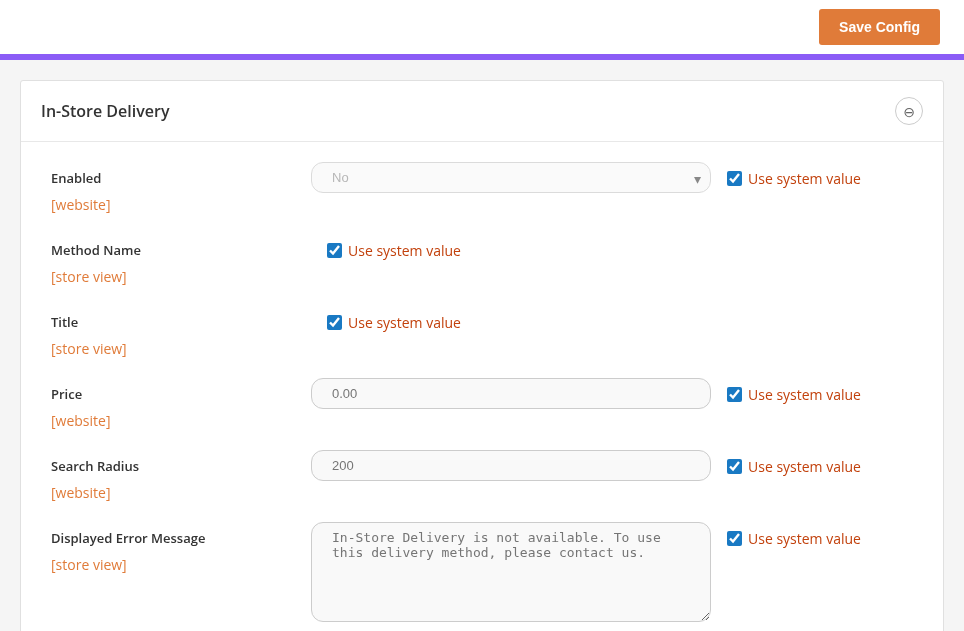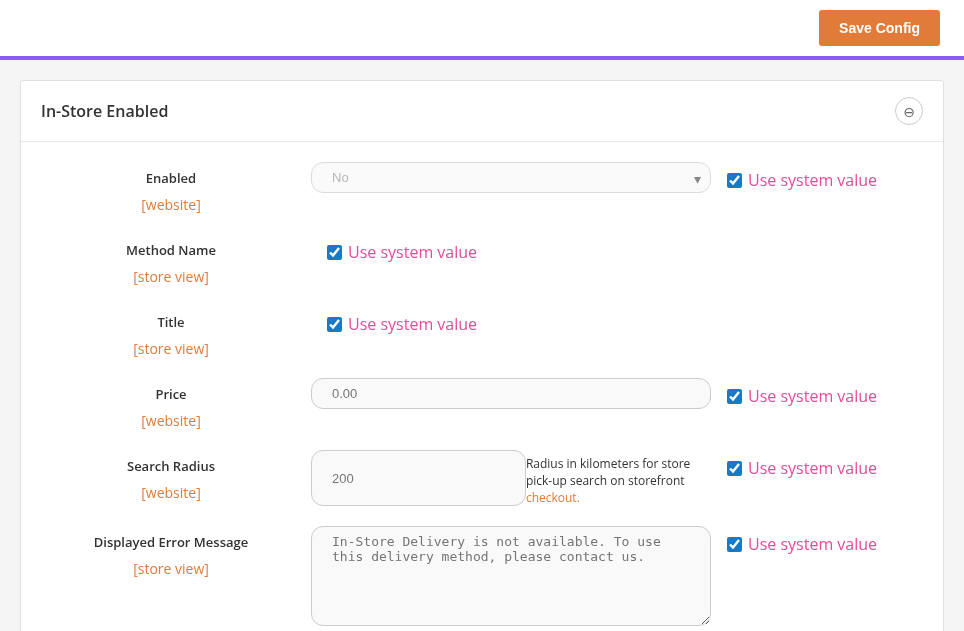--- a/index.html
+++ b/index.html
@@ -9,21 +9,21 @@
       background: #f5f5f5;
       color: #333;
     }
     .header-bar {
       background: #fff;
       height: 60px;
       display: flex;
       align-items: center;
       justify-content: flex-end;
       padding: 0 24px;
-      border-bottom: 4px solid #8b5cf6;
+      border-bottom: 6px solid #8b5cf6;
     }
     .save-config-btn {
       background: #e07b39;
       color: #fff;
       border: none;
       padding: 10px 20px;
       font-size: 14px;
       font-weight: 600;
       cursor: pointer;
       border-radius: 3px;
@@ -61,21 +61,21 @@
     .form-body {
       padding: 20px 30px 30px;
     }
     .form-row {
       display: flex;
       align-items: flex-start;
       margin-bottom: 20px;
     }
     .form-label-col {
       width: 260px;
-      text-align: center;
+      text-align: left;
       padding-right: 20px;
       padding-top: 7px;
       flex-shrink: 0;
     }
     .form-label {
       font-weight: 600;
       color: #333;
       font-size: 13px;
       display: block;
     }
@@ -129,22 +129,22 @@
       min-height: 100px;
       color: #aaa;
     }
     .use-system-checkbox {
       width: 15px;
       height: 15px;
       accent-color: #1979c3;
       cursor: pointer;
     }
     .use-system-label {
-      font-size: 16px;
-      color: #ec4899;
+      font-size: 14px;
+      color: #c2410c;
       cursor: pointer;
     }
     .help-text {
       font-size: 12px;
       color: #333;
       margin-top: 5px;
     }
     .help-text .highlight {
       color: #e07b39;
     }
@@ -155,21 +155,21 @@
   </style>
 </head>
 <body>
 
 <div class="header-bar">
   <button class="save-config-btn">Save Config</button>
 </div>
 
 <div class="main-content">
   <div class="section-header">
-    <span class="section-title">In-Store Enabled</span>
+    <span class="section-title">In-Store Delivery</span>
     <div class="collapse-icon">
       <span>⊖</span>
     </div>
   </div>
 
   <div class="form-body">
 
     <div class="form-row">
       <div class="form-label-col">
         <span class="form-label">Enabled</span>
@@ -225,23 +225,20 @@
       </div>
     </div>
 
     <div class="form-row form-row-with-help">
       <div class="form-label-col">
         <span class="form-label">Search Radius</span>
         <span class="form-scope">[website]</span>
       </div>
       <div class="form-field-col">
         <input type="text" class="form-input" disabled="" placeholder="200" style="">
-        <div class="help-text">
-          <span>Radius in kilometers for store pick-up search on storefront </span><span class="highlight">checkout.</span>
-        </div>
       </div>
       <div class="form-use-system-col">
         <input type="checkbox" class="use-system-checkbox" checked="" style="">
         <label class="use-system-label">Use system value</label>
       </div>
     </div>
 
     <div class="form-row">
       <div class="form-label-col">
         <span class="form-label">Displayed Error Message</span>

